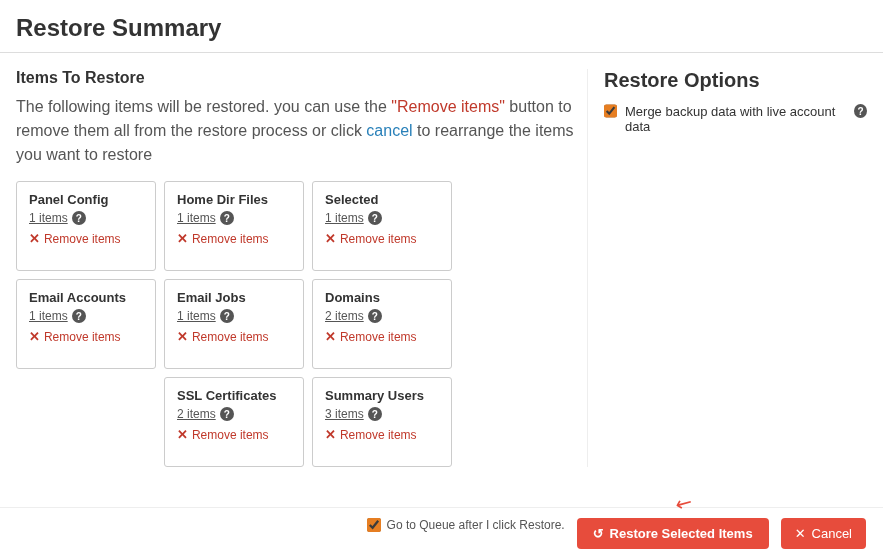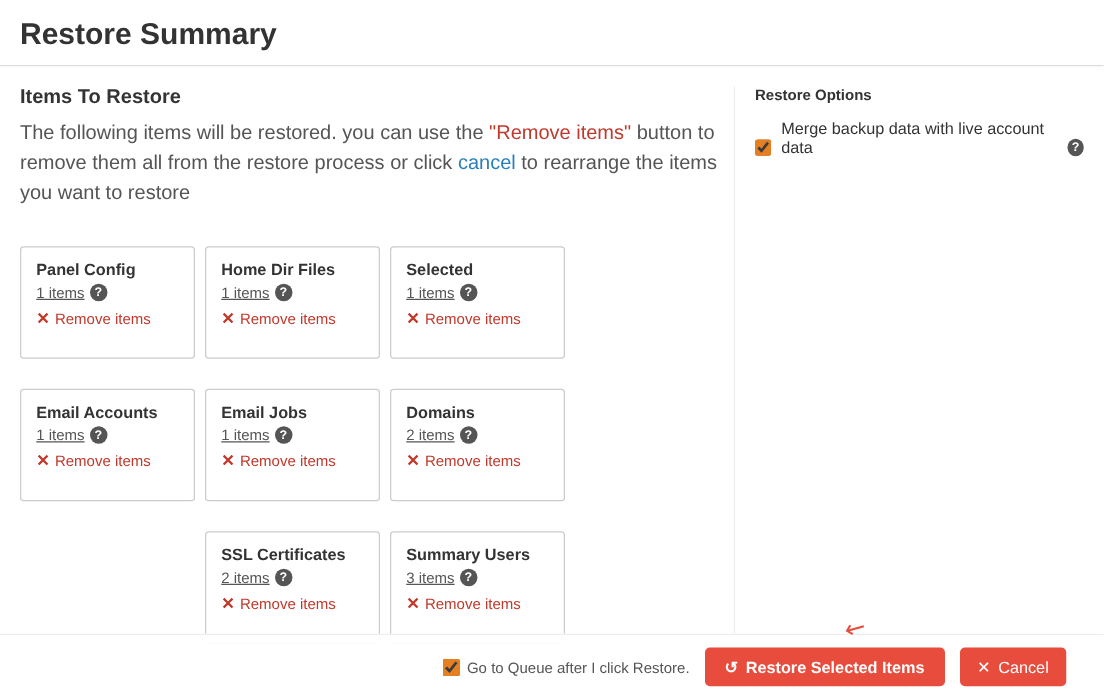--- a/index.html
+++ b/index.html
@@ -58,21 +58,20 @@
       grid-template-columns: repeat(3, 140px);
       gap: 8px;
     }
 
     .item-card {
       border: 1px solid #ccc;
       border-radius: 3px;
       padding: 10px 12px;
       background: #fff;
       min-height: 90px;
-      margin-top: 16px;
     }
 
     .item-card-title {
       font-weight: bold;
       font-size: 13px;
       color: #333;
       margin-bottom: 4px;
     }
 
     .item-count {
@@ -117,29 +116,29 @@
       font-size: 13px;
     }
 
     .options-section {
       width: 280px;
       padding-left: 16px;
       border-left: 1px solid #eee;
     }
 
     .options-title {
-      font-size: 12px;
+      font-size: 20px;
       font-weight: bold;
       margin-bottom: 12px;
       color: #333;
     }
 
     .checkbox-row {
       display: flex;
-      align-items: flex-end;
+      align-items: flex-start;
       gap: 8px;
     }
 
     .merge-checkbox {
       width: 14px;
       height: 14px;
       accent-color: #e67e22;
     }
 
     .merge-label {
@@ -147,22 +146,22 @@
       color: #333;
     }
 
     .bottom-bar {
       position: absolute;
       bottom: 0;
       right: 0;
       left: 0;
       display: flex;
       justify-content: flex-end;
-      align-items: center;
-      padding: 10px 30px;
+      align-items: flex-start;
+      padding: 10px 17px;
       background: rgba(255,255,255,0.95);
       border-top: 1px solid #eee;
       gap: 12px;
     }
 
     .queue-option {
       display: flex;
       align-items: center;
       gap: 6px;
       font-size: 12px;

